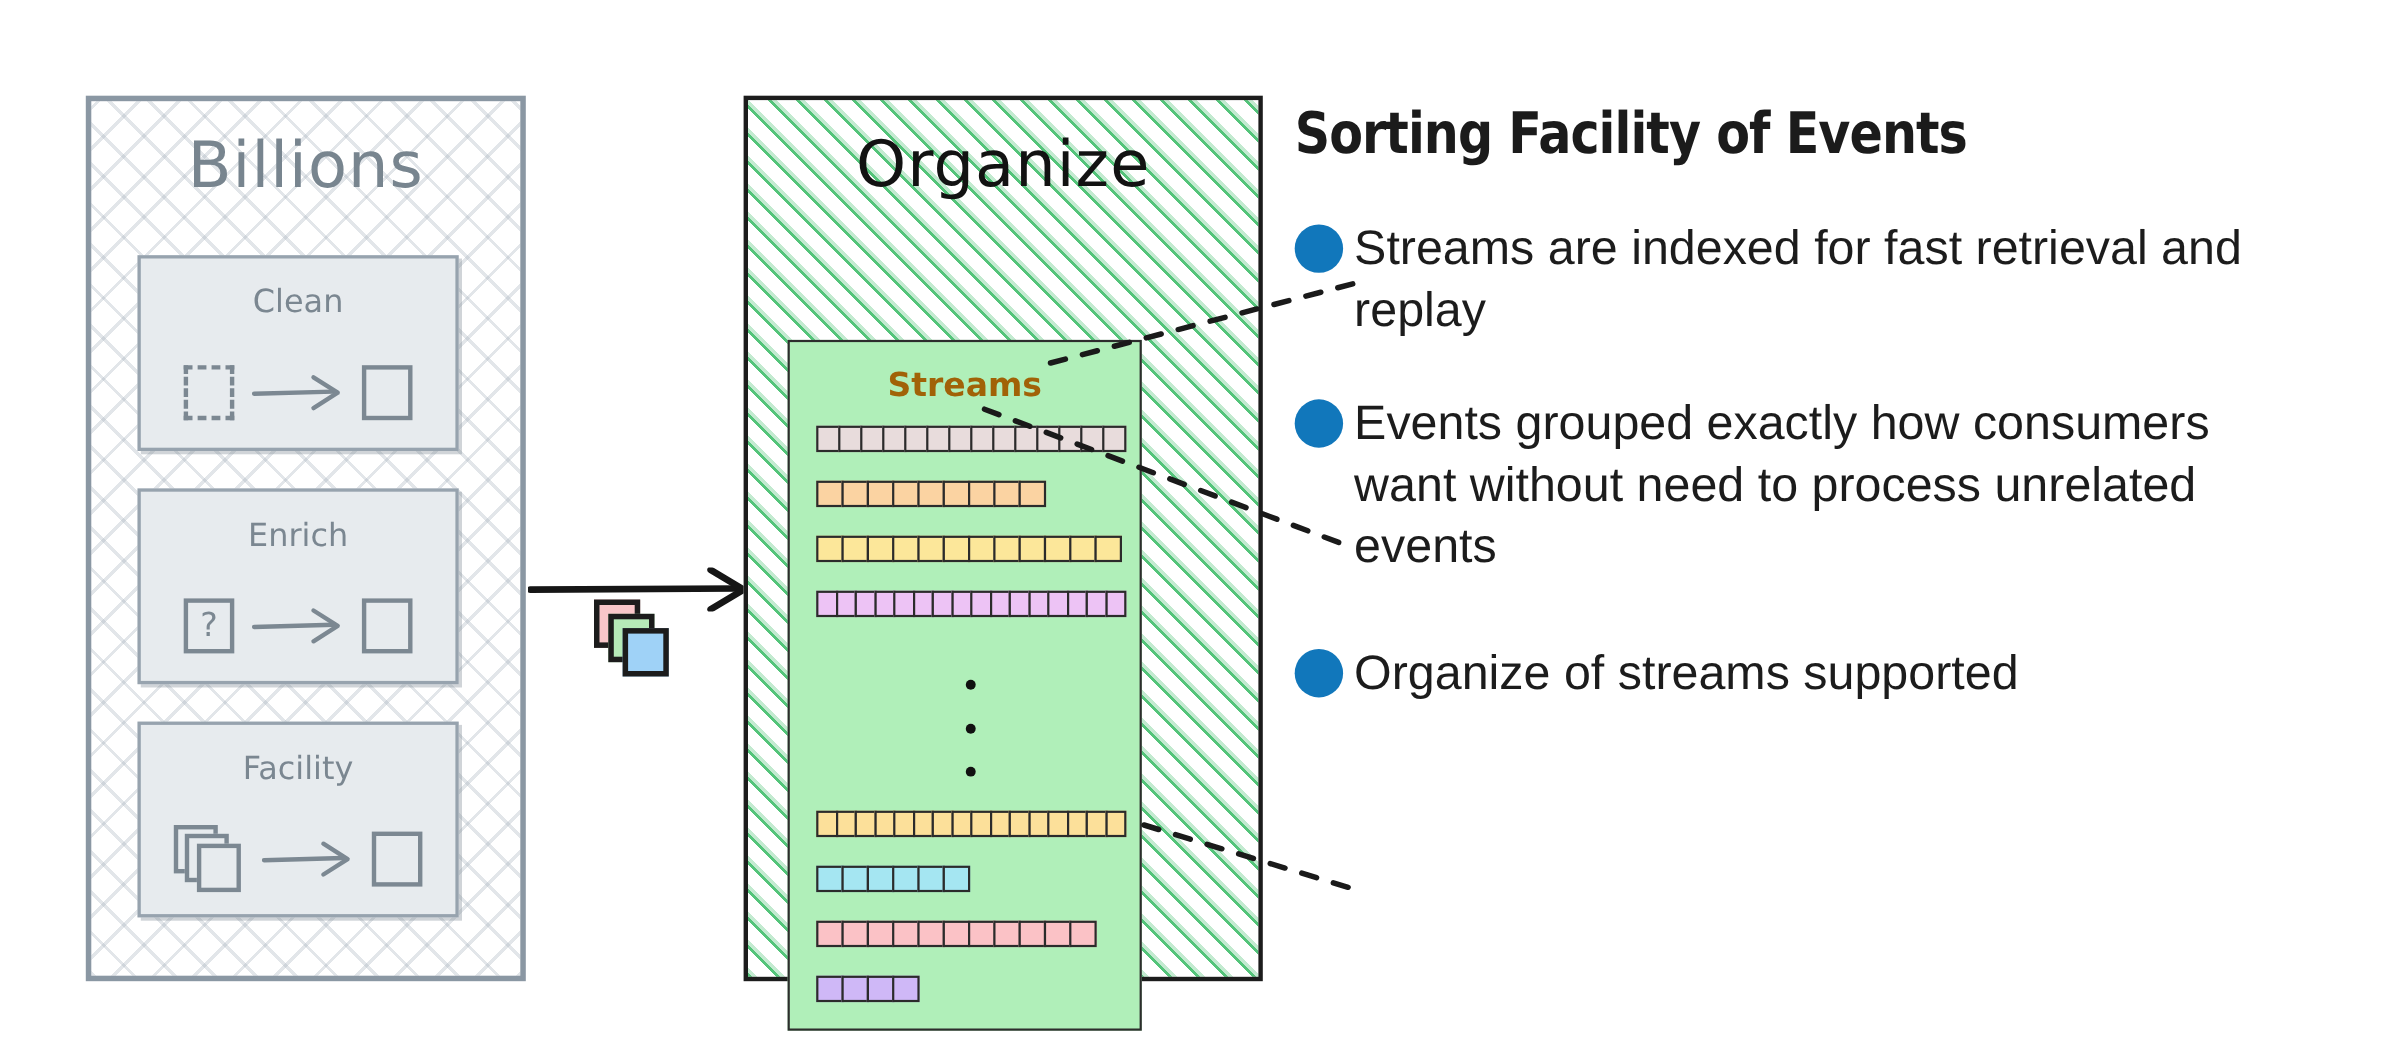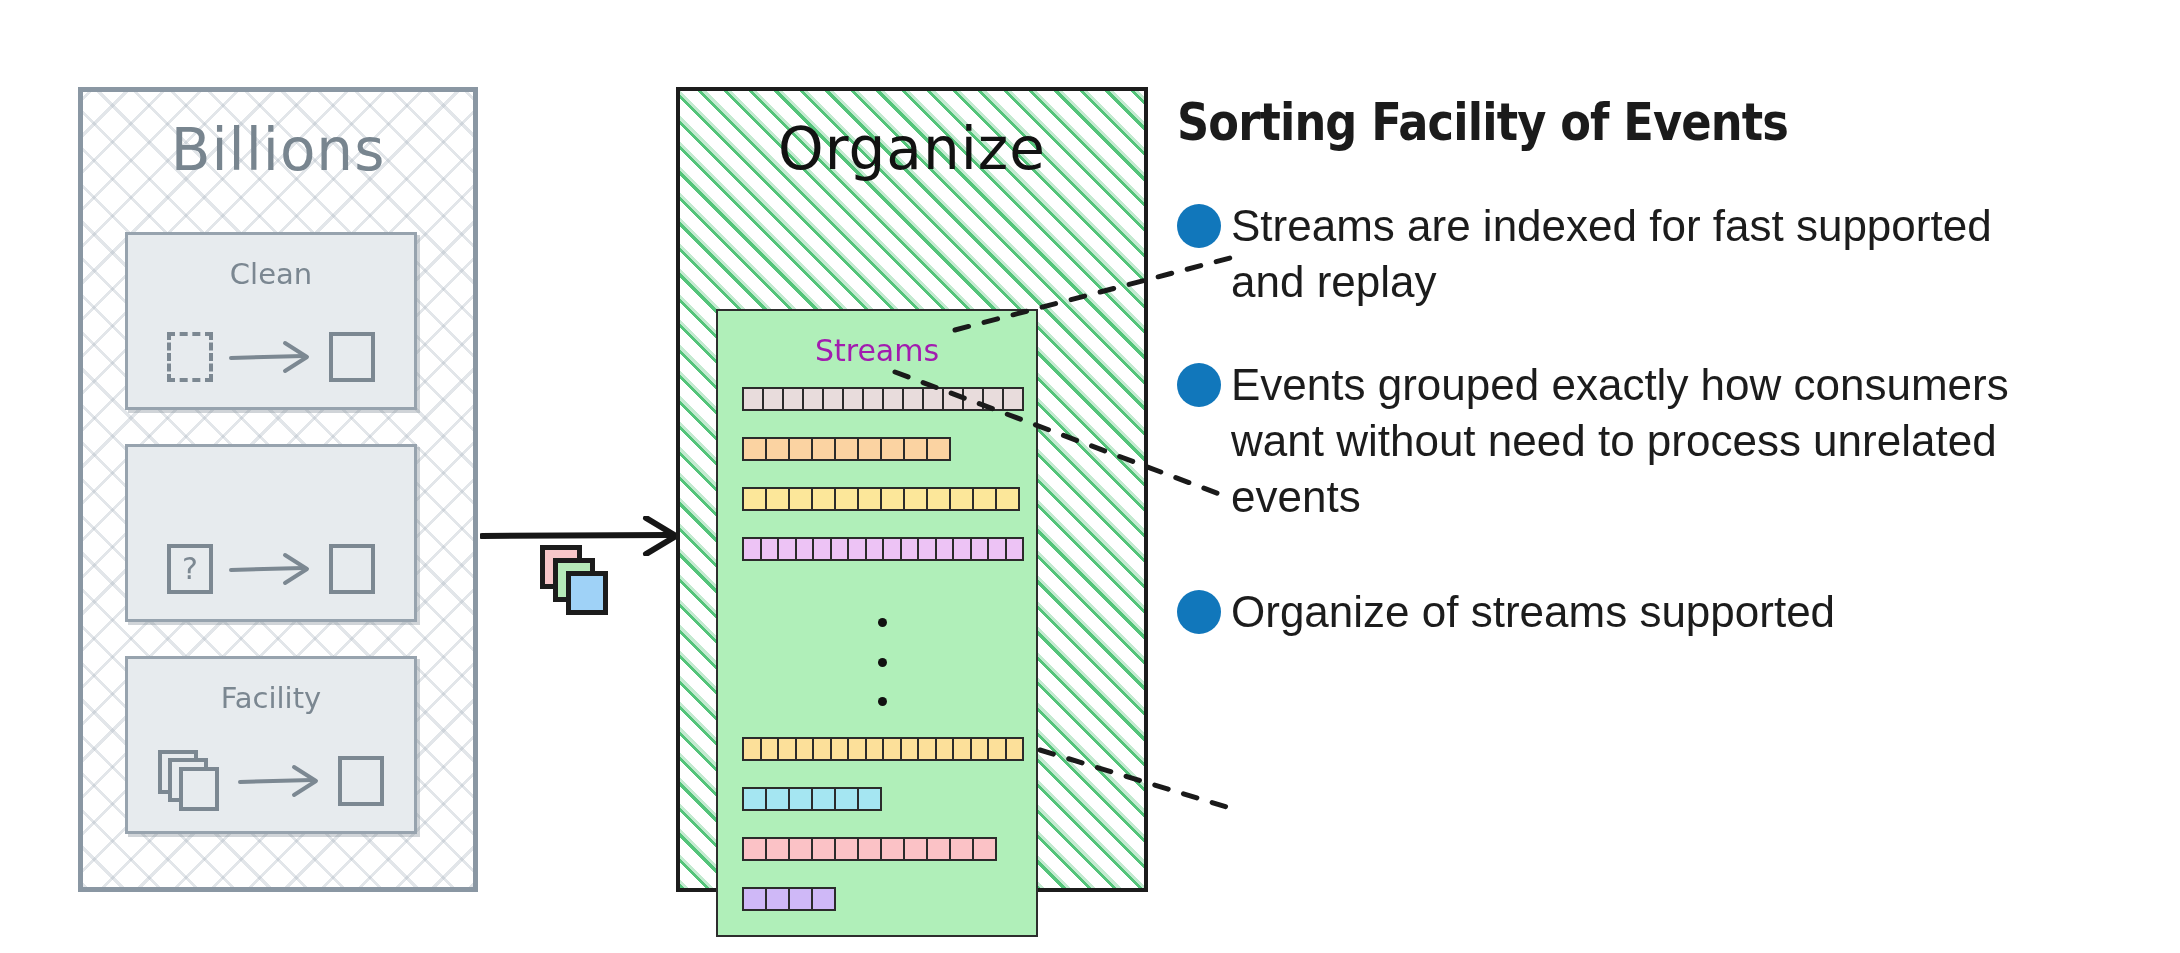--- a/index.html
+++ b/index.html
@@ -67,21 +67,21 @@
     position:absolute;left:0;top:24px;width:100%;text-align:center;
     font-family:"DejaVu Sans",sans-serif;font-size:58px;color:#121212;
     letter-spacing:1px;
   }
   #streams-box{
     position:absolute;left:36px;top:218px;width:322px;height:628px;
     background:#b0efb9;border:2px solid #2d2d2d;box-sizing:border-box;
   }
   #streams-label{
     position:absolute;left:0;top:22px;width:100%;text-align:center;
-    font-family:"DejaVu Sans",sans-serif;font-size:30px;color:#a21caf;
+    font-family:"DejaVu Sans",sans-serif;font-size:30px;color:#a16207;font-weight:bold;
   }
   #streams-list{position:absolute;left:24px;top:76px;width:280px;}
   .stream-row{display:flex;gap:0;margin-bottom:26px;height:24px;}
   .cell{width:25px;height:24px;border:2px solid #2b2b2b;box-sizing:border-box;
         margin-right:-2px;}
   #ellipsis{height:150px;display:flex;flex-direction:column;align-items:center;
             justify-content:space-evenly;}
   #ellipsis i{display:block;width:9px;height:9px;border-radius:50%;background:#111;}
 
   
@@ -114,20 +114,21 @@
       <span class="sq sq-dashed"></span>
       <svg width="84" height="40" viewBox="0 0 84 40">
         <path d="M2 21 L74 19" stroke="#7c8892" stroke-width="4" fill="none" stroke-linecap="round"></path>
         <path d="M56 6 L78 20 L56 34" stroke="#7c8892" stroke-width="4" fill="none" stroke-linecap="round" stroke-linejoin="round"></path>
       </svg>
       <span class="sq"></span>
     </div>
   </div>
 
   <div class="proc-box" id="proc-box-enrich">
+    <div class="proc-box-label">Enrich</div>
     <div class="proc-icons">
       <span class="sq sq-q">?</span>
       <svg width="84" height="40" viewBox="0 0 84 40">
         <path d="M2 21 L74 19" stroke="#7c8892" stroke-width="4" fill="none" stroke-linecap="round"></path>
         <path d="M56 6 L78 20 L56 34" stroke="#7c8892" stroke-width="4" fill="none" stroke-linecap="round" stroke-linejoin="round"></path>
       </svg>
       <span class="sq"></span>
     </div>
   </div>
 
@@ -280,21 +281,21 @@
   <path d="M955 330 L1230 258" stroke="#1a1a1a" stroke-width="5" fill="none" stroke-dasharray="14 16" stroke-linecap="round"></path>
   <path d="M895 372 L1230 498" stroke="#1a1a1a" stroke-width="5" fill="none" stroke-dasharray="14 16" stroke-linecap="round"></path>
   <path d="M1040 750 L1230 808" stroke="#1a1a1a" stroke-width="5" fill="none" stroke-dasharray="14 16" stroke-linecap="round"></path>
 </svg>
 
 <div id="text-col">
   <div id="headline">Sorting Facility of Events</div>
 
   <div class="bullet" id="bullet-1">
     <span class="bullet-dot"></span>
-    <span class="bullet-text">Streams are indexed for fast supported and replay</span>
+    <span class="bullet-text">Streams are indexed for fast retrieval and replay</span>
   </div>
 
   <div class="bullet" id="bullet-2">
     <span class="bullet-dot"></span>
     <span class="bullet-text">Events grouped exactly how consumers want without need to process unrelated events</span>
   </div>
 
   <div class="bullet" id="bullet-3">
     <span class="bullet-dot"></span>
     <span class="bullet-text">Organize of streams supported</span>

